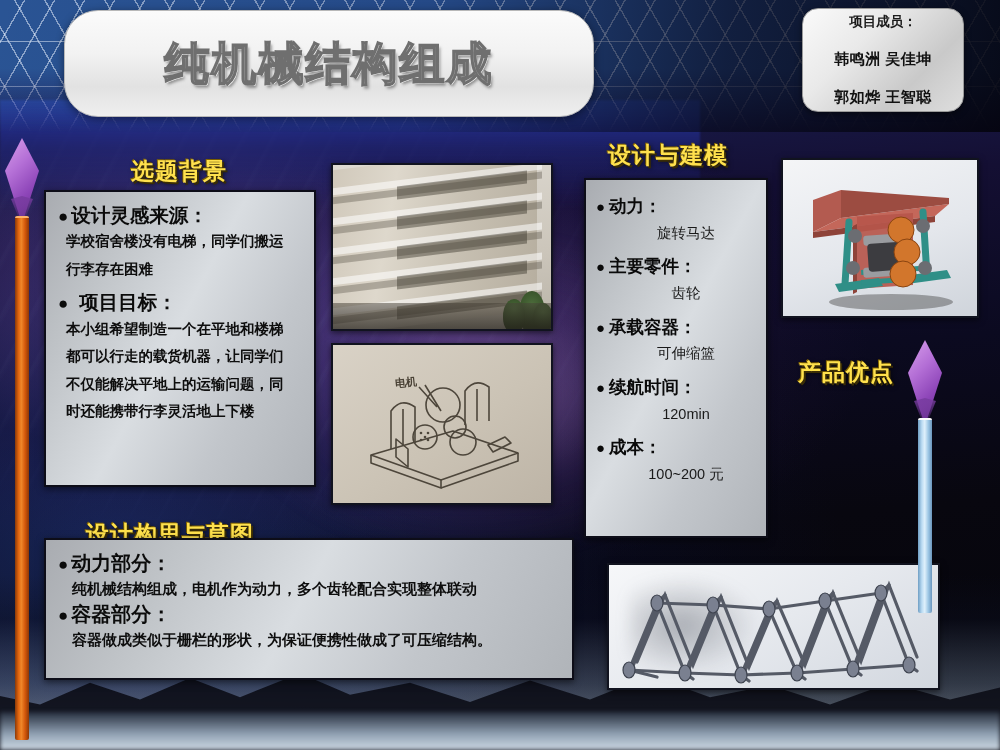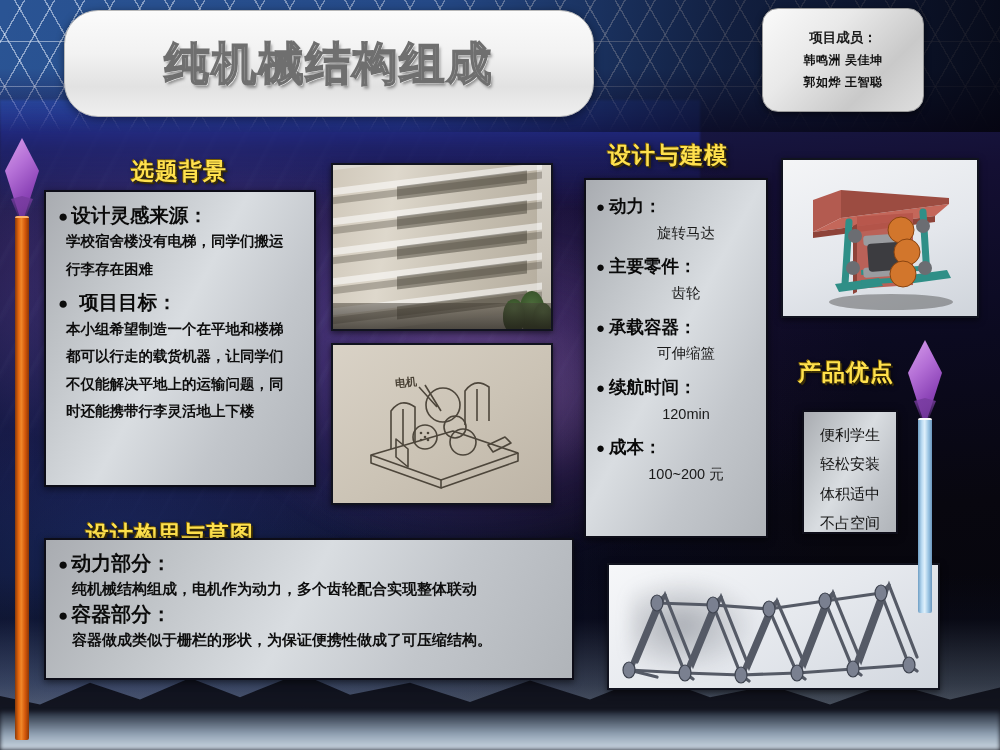--- a/index.html
+++ b/index.html
@@ -94,30 +94,30 @@
     font-size: 45px; font-weight: 700; letter-spacing: 2px;
     color: #d7d7d7;
     -webkit-text-stroke: 1.6px #6f6f6f;
     text-shadow: 1px 1px 0 #ffffff, 2px 3px 3px rgba(70,70,70,.55);
     white-space: nowrap;
     font-family: "DejaVu Sans", "Liberation Sans", sans-serif;
   }
 
   
   .members-box {
-    position: absolute; left: 762px; top: 8px; width: 162px; height: 104px;
+    position: absolute; left: 802px; top: 8px; width: 162px; height: 104px;
     background: linear-gradient(135deg, #fafafa 0%, #e9e9e9 35%, #c9c9c9 70%, #dedede 100%);
     border: 1px solid #9a9a9a;
     border-radius: 16px;
     box-shadow: 0 2px 6px rgba(0,0,0,.5);
     display: flex; flex-direction: column; align-items: center; justify-content: center;
-    gap: 5px;
+    gap: 19px;
   }
   .members-title { font-size: 13.5px; font-weight: 700; color: #1b1b1b; }
-  .members-row { font-size: 12px; font-weight: 700; color: #111; letter-spacing: .5px; }
+  .members-row { font-size: 15px; font-weight: 700; color: #111; letter-spacing: .5px; }
 
   
   .sec-head {
     position: absolute;
     font-size: 23px; font-weight: 700;
     color: #ffe14d;
     text-shadow: 2px 2px 0 #3a2d05, 2px 2px 5px rgba(0,0,0,.85), -1px -1px 0 #8a6a00;
     white-space: nowrap;
     letter-spacing: 1px;
   }
@@ -343,28 +343,20 @@
       <div class="spec-item">
         <div class="spec-key">
           <span class="dot">●</span>
           <span>成本：</span>
         </div>
         <div class="spec-val">100~200 元</div>
       </div>
     </div>
   </div>
 
-  <div class="panel" id="panel-advantage">
-    <div class="panel-inner" style="padding:8px 4px;">
-      <div class="adv-line">便利学生</div>
-      <div class="adv-line">轻松安装</div>
-      <div class="adv-line">体积适中</div>
-      <div class="adv-line">不占空间</div>
-    </div>
-  </div>
 
   <div class="imgframe" id="img-dorm">
     <div class="dorm-sky"></div>
     <div class="dorm-block">
       <div class="dorm-floor" style="top:18px"></div>
       <div class="dorm-floor" style="top:48px"></div>
       <div class="dorm-floor" style="top:78px"></div>
       <div class="dorm-floor" style="top:108px"></div>
       <div class="dorm-floor" style="top:138px"></div>
       <div class="dorm-bal" style="left:70px; top:24px; width:130px;"></div>

